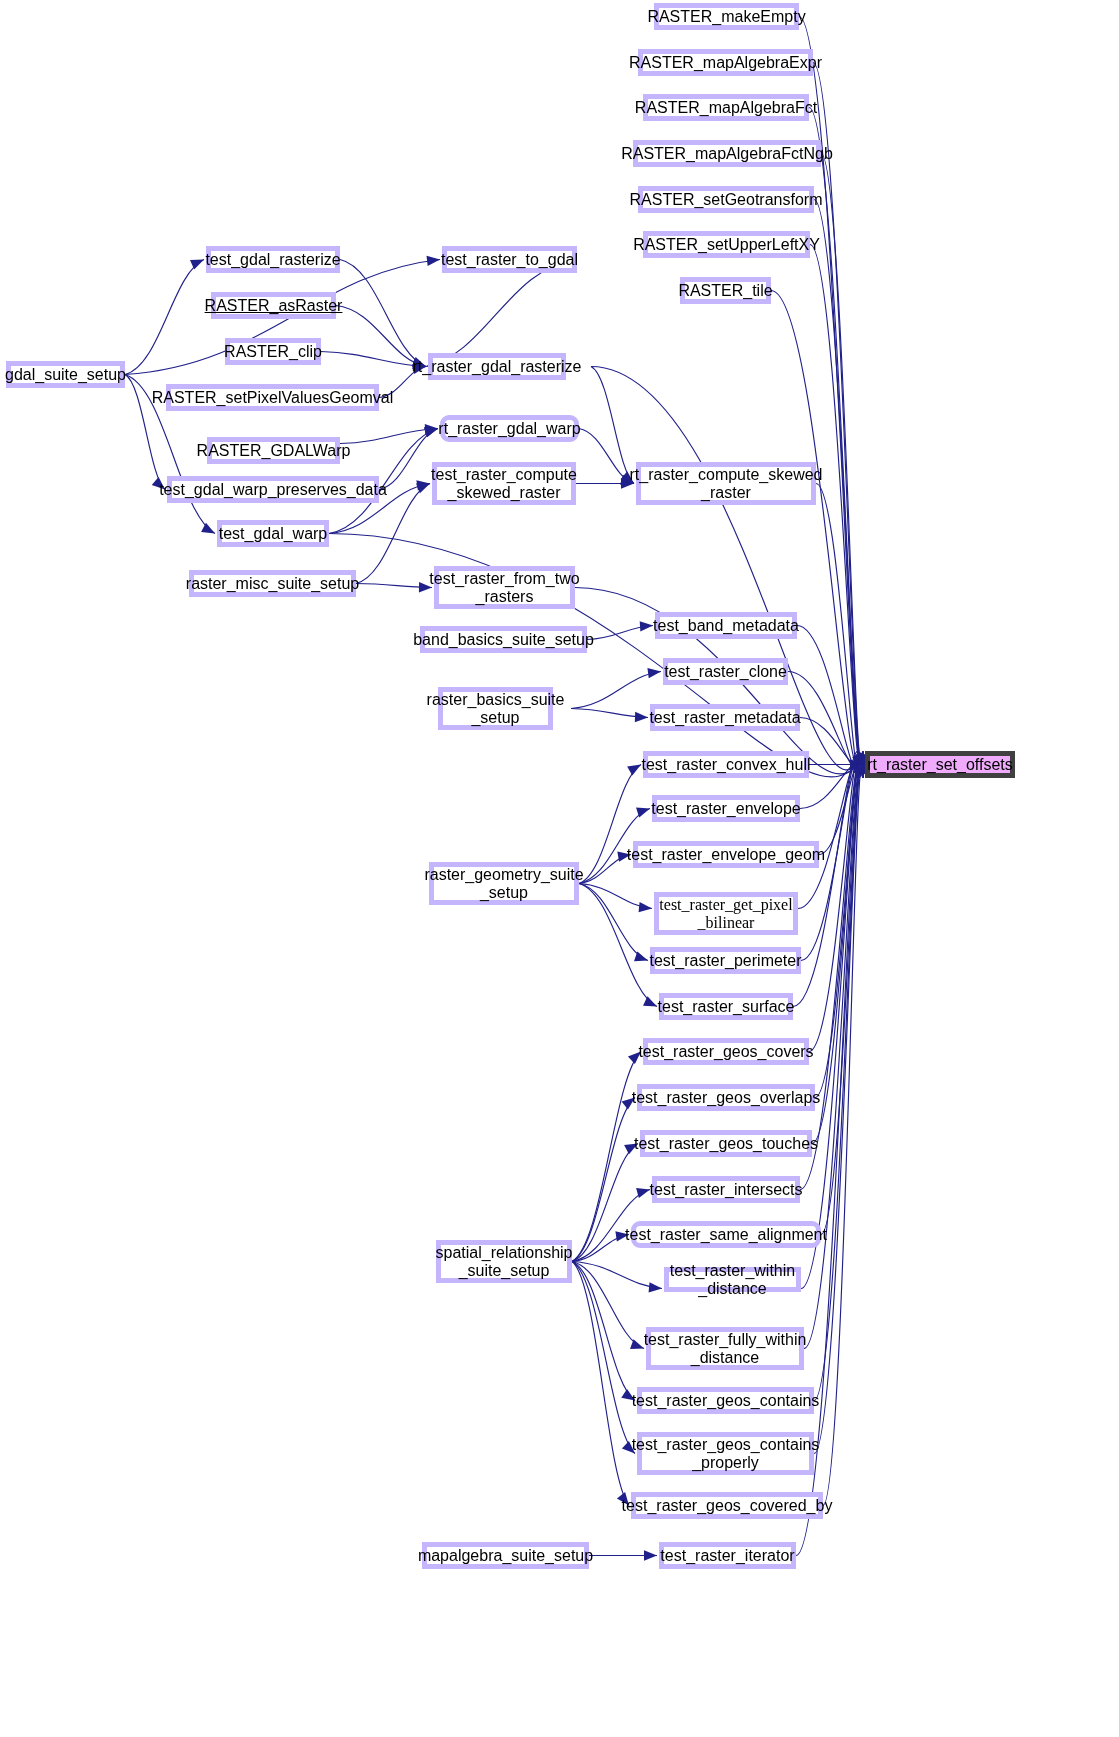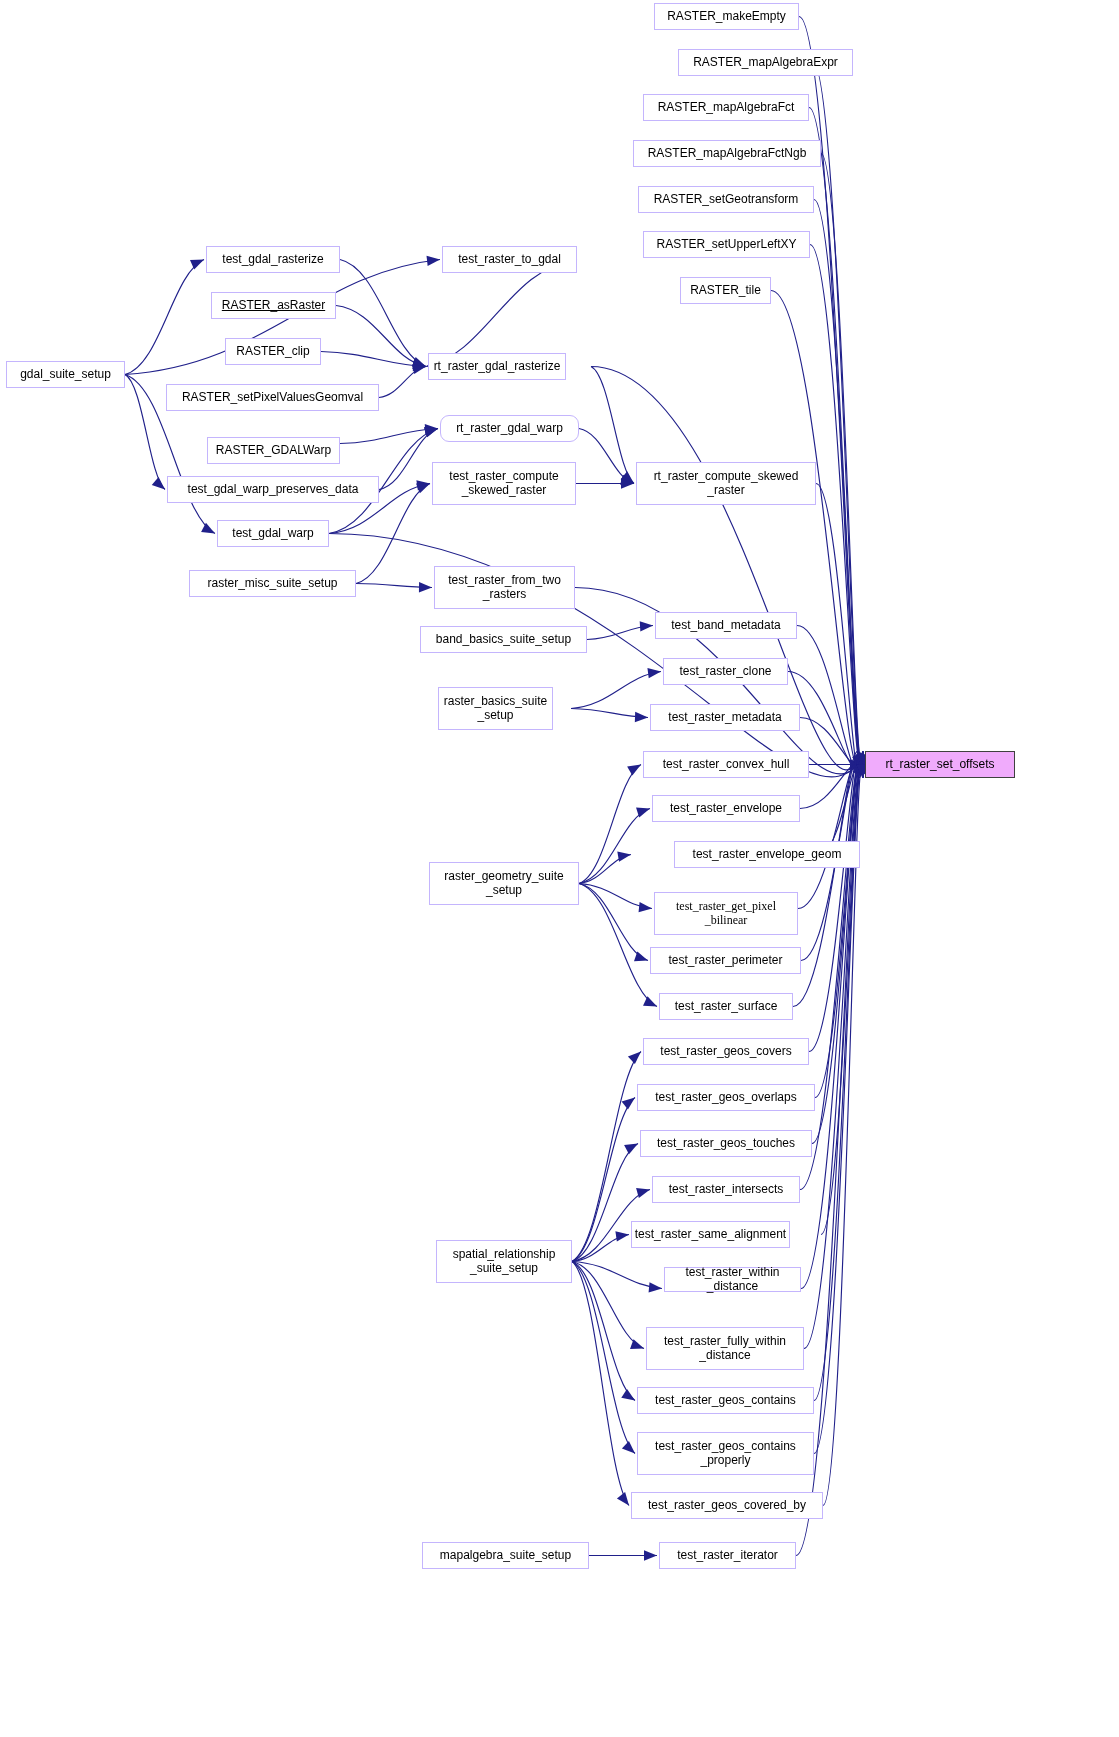--- a/index.html
+++ b/index.html
@@ -1,21 +1,21 @@
 <!DOCTYPE html>
 <html><head>
 <meta charset="utf-8">
 <style>
   html,body{margin:0;padding:0;background:#ffffff;}
   #graph{position:relative;width:1119px;height:1737px;background:#fff;
          font-family:"Liberation Sans","DejaVu Sans",sans-serif;overflow:hidden;}
   #edges{position:absolute;left:0;top:0;width:1119px;height:1737px;}
-  .node{position:absolute;box-sizing:border-box;border:1px solid #c4b5fd;
+  .node{position:absolute;box-sizing:border-box;border:5px solid #c4b5fd;
         background:#ffffff;display:flex;align-items:center;justify-content:center;
-        text-align:center;font-size:12px;color:#000;line-height:1.12;
+        text-align:center;font-size:16px;color:#000;line-height:1.12;
         white-space:pre-line;z-index:5;}
   .node.target{background:#f0abfc;border-color:#404040;}
 </style>
 </head>
 <body>
 
 <div id="graph">
   <svg id="edges" viewBox="0 0 1119 1737" xmlns="http://www.w3.org/2000/svg">
       <path d="M125,374.5 C266.75,365.3 314,273.3 440,259.5" fill="none" stroke="#20208a" stroke-width="1.15"></path>
       <polygon points="440,259.5 427.6434143764287,266.08443556634523 426.51113760614135,255.74625635937326" fill="#20208a"></polygon>
@@ -176,44 +176,44 @@
 _rasters</div>
     <div class="node" style="left: 420px; top: 626px; width: 167px; height: 27px;">band_basics_suite_setup</div>
     <div class="node" style="left: 655px; top: 612px; width: 142px; height: 27px;">test_band_metadata</div>
     <div class="node" style="left: 438px; top: 687px; width: 115px; height: 43px;">raster_basics_suite
 _setup</div>
     <div class="node" style="left: 663px; top: 658px; width: 125px; height: 27px;">test_raster_clone</div>
     <div class="node" style="left: 650px; top: 704px; width: 150px; height: 27px;">test_raster_metadata</div>
     <div class="node target" style="left: 865px; top: 751px; width: 150px; height: 27px;">rt_raster_set_offsets</div>
     <div class="node" style="left: 643px; top: 751px; width: 166px; height: 27px;">test_raster_convex_hull</div>
     <div class="node" style="left: 652px; top: 795px; width: 148px; height: 27px;">test_raster_envelope</div>
-    <div class="node" style="left: 633px; top: 841px; width: 186px; height: 27px; margin-left: 41px;">test_raster_envelope_geom</div>
+    <div class="node" style="left: 633px; top: 841px; width: 186px; height: 27px;">test_raster_envelope_geom</div>
     <div class="node" style="left: 429px; top: 862px; width: 150px; height: 43px;">raster_geometry_suite
 _setup</div>
     <div class="node" style="left: 654px; top: 892px; width: 144px; height: 43px; font-family: Liberation Serif, serif;">test_raster_get_pixel
 _bilinear</div>
     <div class="node" style="left: 650px; top: 947px; width: 151px; height: 27px;">test_raster_perimeter</div>
     <div class="node" style="left: 659px; top: 993px; width: 134px; height: 27px;">test_raster_surface</div>
     <div class="node" style="left: 643px; top: 1038px; width: 166px; height: 27px;">test_raster_geos_covers</div>
     <div class="node" style="left: 637px; top: 1084px; width: 178px; height: 27px;">test_raster_geos_overlaps</div>
     <div class="node" style="left: 640px; top: 1130px; width: 172px; height: 27px;">test_raster_geos_touches</div>
     <div class="node" style="left: 652px; top: 1176px; width: 148px; height: 27px;">test_raster_intersects</div>
-    <div class="node" style="left: 631px; top: 1221px; width: 159px; height: 27px;">test_raster_same_alignment</div>
+    <div class="node" style="left: 631px; top: 1221px; width: 190px; height: 27px; border-radius: 9px;">test_raster_same_alignment</div>
     <div class="node" style="left: 436px; top: 1240px; width: 136px; height: 43px;">spatial_relationship
 _suite_setup</div>
     <div class="node" style="left: 664px; top: 1267px; width: 137px; height: 25px;">test_raster_within
 _distance</div>
     <div class="node" style="left: 646px; top: 1327px; width: 158px; height: 43px;">test_raster_fully_within
 _distance</div>
     <div class="node" style="left: 637px; top: 1387px; width: 177px; height: 27px;">test_raster_geos_contains</div>
     <div class="node" style="left: 637px; top: 1432px; width: 177px; height: 43px;">test_raster_geos_contains
 _properly</div>
     <div class="node" style="left: 631px; top: 1492px; width: 192px; height: 27px;">test_raster_geos_covered_by</div>
     <div class="node" style="left: 422px; top: 1542px; width: 167px; height: 27px;">mapalgebra_suite_setup</div>
     <div class="node" style="left: 659px; top: 1542px; width: 137px; height: 27px;">test_raster_iterator</div>
     <div class="node" style="left: 654px; top: 3px; width: 145px; height: 27px;">RASTER_makeEmpty</div>
-    <div class="node" style="left: 638px; top: 49px; width: 175px; height: 27px; margin-left: 40px;">RASTER_mapAlgebraExpr</div>
+    <div class="node" style="left: 638px; top: 49px; width: 175px; height: 27px;">RASTER_mapAlgebraExpr</div>
     <div class="node" style="left: 643px; top: 94px; width: 166px; height: 27px;">RASTER_mapAlgebraFct</div>
     <div class="node" style="left: 633px; top: 140px; width: 188px; height: 27px;">RASTER_mapAlgebraFctNgb</div>
     <div class="node" style="left: 638px; top: 186px; width: 176px; height: 27px;">RASTER_setGeotransform</div>
     <div class="node" style="left: 643px; top: 231px; width: 167px; height: 27px;">RASTER_setUpperLeftXY</div>
     <div class="node" style="left: 680px; top: 277px; width: 91px; height: 27px;">RASTER_tile</div>
   </div>
 
 </body></html>

